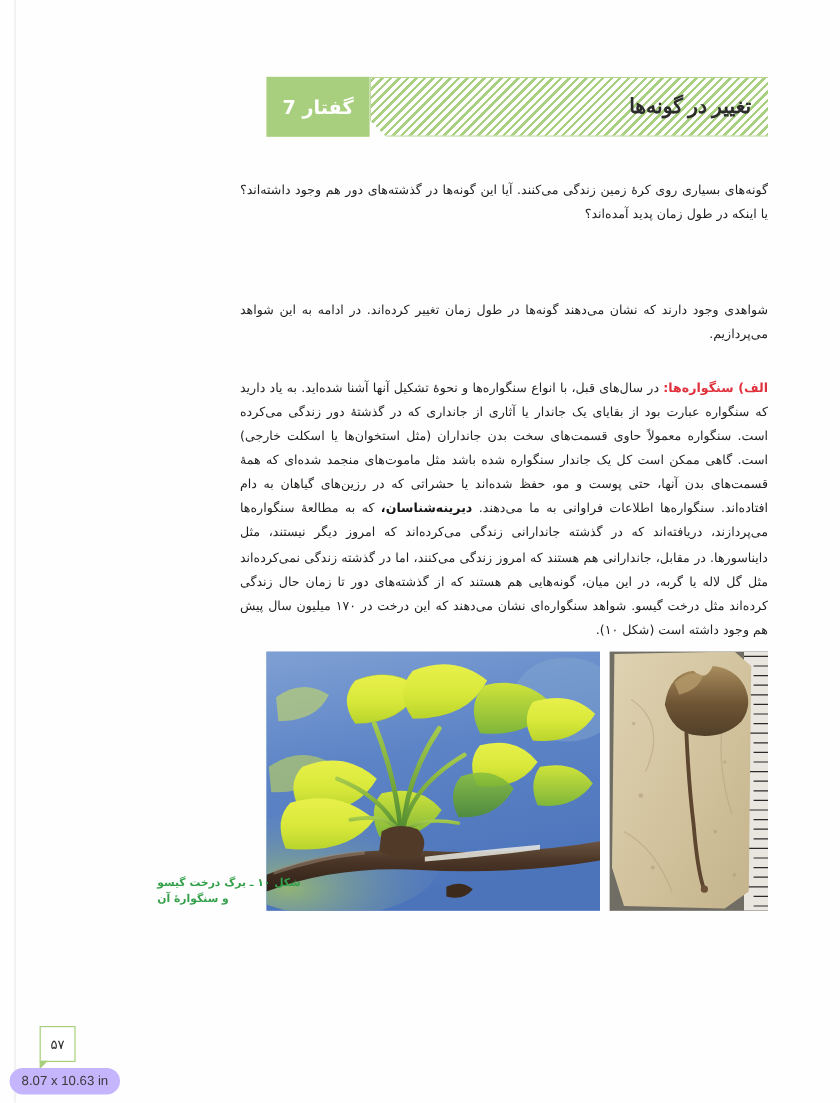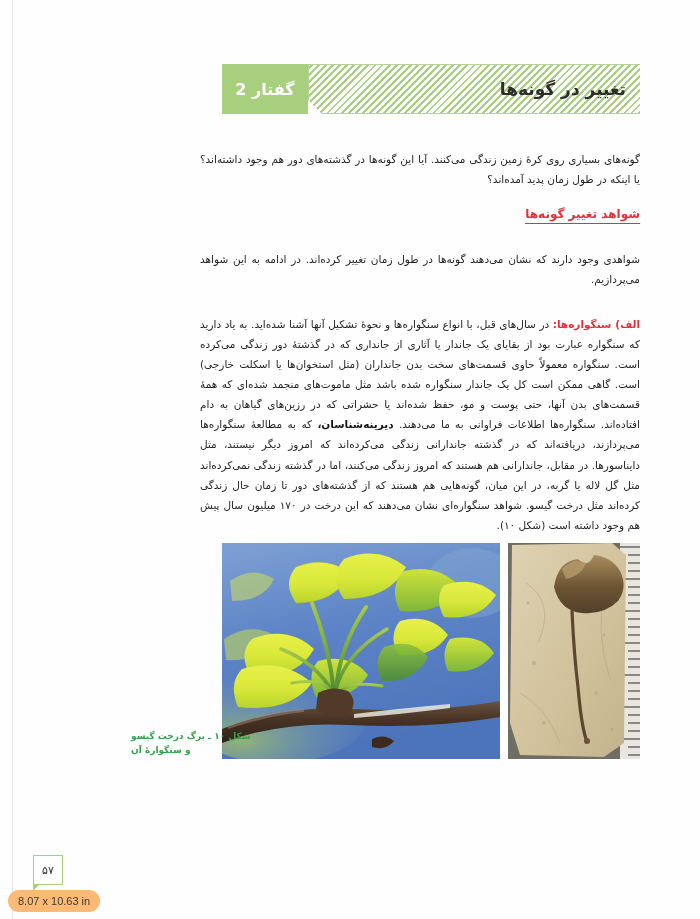--- a/index.html
+++ b/index.html
@@ -67,20 +67,21 @@
   }
   .banner-title {
     position: absolute;
     right: 14px;
     top: 50%;
     transform: translateY(-50%);
     font-size: 17px;
     font-weight: 700;
     color: #2c2c2c;
     white-space: nowrap;
+    font-family: Liberation Serif, serif;
   }
 
   
   .col {
     position: absolute;
     right: 60px;
     width: 440px;
     text-align: justify;
     color: #211f1e;
     font-size: 10.5px;
@@ -191,21 +192,21 @@
     border-bottom: 7px solid transparent;
   }
 
   #size-tooltip {
     position: absolute;
     left: 8px;
     top: 890px;
     height: 22px;
     padding: 0 10px;
     border-radius: 11px;
-    background: #fdba74;
+    background: #c4b5fd;
     color: #3a3a3a;
     font-size: 11px;
     display: flex;
     align-items: center;
     direction: ltr;
     font-family: "Liberation Sans", sans-serif;
   }
 
   
   svg.art { display:block; width:100%; height:100%; }
@@ -214,29 +215,26 @@
 <body>
 
 <div id="page">
   <div class="page-border-left"></div>
 
   <div id="chapter-header">
     <div class="banner-stripes">
       <span class="banner-title">تغییر در گونه‌ها</span>
     </div>
     <div class="banner-solid">
-      <span class="banner-solid-label">گفتار 2</span>
+      <span class="banner-solid-label">گفتار 7</span>
     </div>
   </div>
 
   <p class="col" id="intro-paragraph">گونه‌های بسیاری روی کرهٔ زمین زندگی می‌کنند. آیا این گونه‌ها در گذشته‌های دور هم وجود داشته‌اند؟ یا اینکه در طول زمان پدید آمده‌اند؟</p>
 
-  <div id="evidence-heading">
-    <span class="h-text">شواهد تغییر گونه‌ها</span>
-  </div>
 
   <p class="col" id="evidence-paragraph">شواهدی وجود دارند که نشان می‌دهند گونه‌ها در طول زمان تغییر کرده‌اند. در ادامه به این شواهد می‌پردازیم.</p>
 
   <p class="col" id="fossils-paragraph"><span class="lead-red">الف) سنگواره‌ها:</span><span> در سال‌های قبل، با انواع سنگواره‌ها و نحوهٔ تشکیل آنها آشنا شده‌اید. به یاد دارید که سنگواره عبارت بود از بقایای یک جاندار یا آثاری از جانداری که در گذشتهٔ دور زندگی می‌کرده است. سنگواره معمولاً حاوی قسمت‌های سخت بدن جانداران (مثل استخوان‌ها یا اسکلت خارجی) است. گاهی ممکن است کل یک جاندار سنگواره شده باشد مثل ماموت‌های منجمد شده‌ای که همهٔ قسمت‌های بدن آنها، حتی پوست و مو، حفظ شده‌اند یا حشراتی که در رزین‌های گیاهان به دام افتاده‌اند. سنگواره‌ها اطلاعات فراوانی به ما می‌دهند. </span><span class="bold-term">دیرینه‌شناسان،</span><span> که به مطالعهٔ سنگواره‌ها می‌پردازند، دریافته‌اند که در گذشته جاندارانی زندگی می‌کرده‌اند که امروز دیگر نیستند، مثل دایناسورها. در مقابل، جاندارانی هم هستند که امروز زندگی می‌کنند، اما در گذشته زندگی نمی‌کرده‌اند مثل گل لاله یا گربه، در این میان، گونه‌هایی هم هستند که از گذشته‌های دور تا زمان حال زندگی کرده‌اند مثل درخت گیسو. شواهد سنگواره‌ای نشان می‌دهند که این درخت در ۱۷۰ میلیون سال پیش هم وجود داشته است (شکل ۱۰).</span></p>
 
   <div id="figure-block">
 
     <div class="figure-img" id="figure-ginkgo-leaf">
       <svg class="art" viewBox="0 0 278 216" preserveAspectRatio="none" aria-hidden="true">
         <defs>

